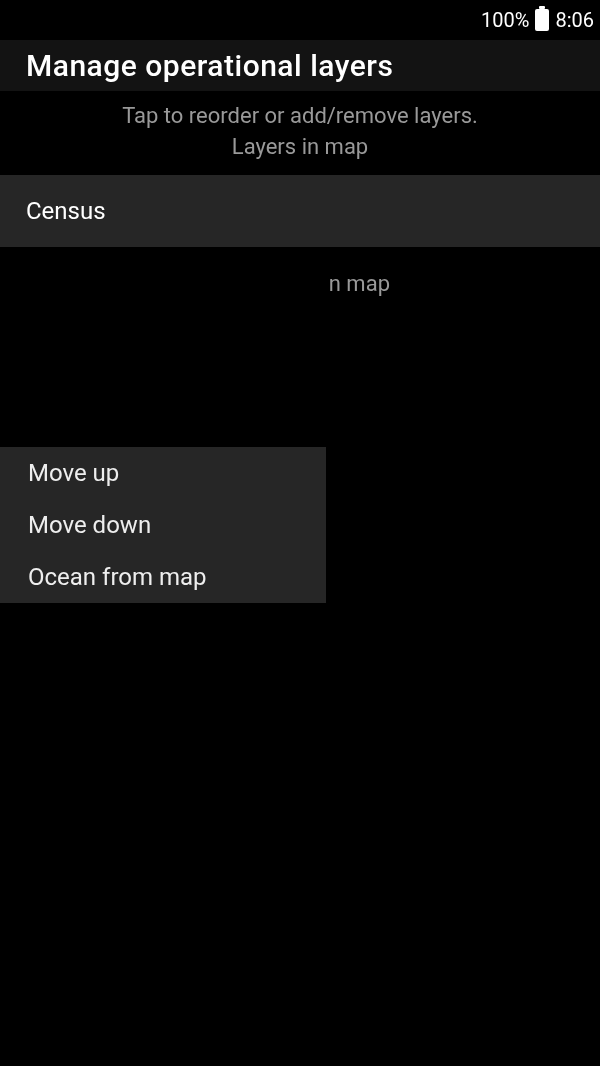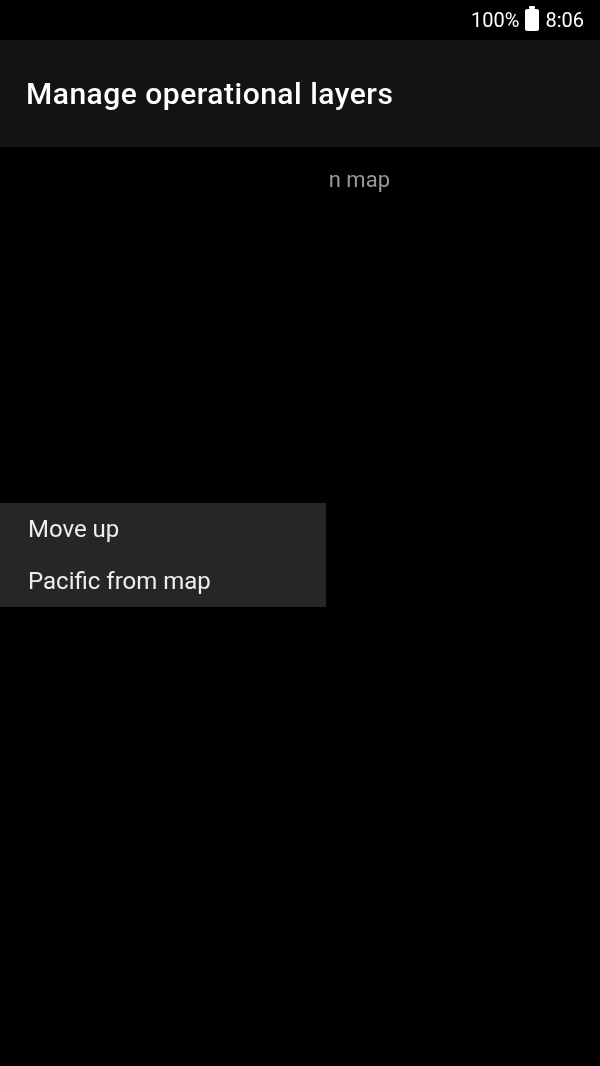--- a/index.html
+++ b/index.html
@@ -1,26 +1,26 @@
 <!DOCTYPE html>
 <html><head>
 <meta charset="utf-8">
 <style>
 * { margin: 0; padding: 0; box-sizing: border-box; }
 html, body { width: 600px; height: 1066px; overflow: hidden; font-family: Roboto, Arial, sans-serif; background: #000; }
-.statusbar { height: 40px; background: #000; color: #fff; display: flex; align-items: center; justify-content: flex-end; padding: 0 16px; font-size: 20px; gap: 6px; }
+.statusbar { height: 40px; background: #000; color: #fff; display: flex; align-items: center; justify-content: flex-end; padding: 0 6px; font-size: 20px; gap: 6px; }
 .battery-icon { width: 14px; height: 22px; background: #fff; border-radius: 2px; position: relative; }
 .battery-icon::before { content: ""; position: absolute; top: -3px; left: 4px; width: 6px; height: 3px; background: #fff; border-radius: 1px; }
-.appbar { background: #131313; color: #fff; padding: 36px 26px; font-size: 30px; font-weight: 500; letter-spacing: 0.5px; }
+.appbar { background: #131313; color: #fff; padding: 8px 26px; font-size: 30px; font-weight: 500; letter-spacing: 0.5px; }
 .content { position: relative; height: calc(1066px - 40px - 89px); }
 .hint { text-align: center; color: #999; font-size: 22px; padding: 10px 20px 12px; line-height: 1.4; }
 .panel-list { background: rgba(40,40,40,0.95); }
 .layer-item { padding: 22px 26px; color: #fff; font-size: 24px; border-bottom: 1px solid #3a3a3a; cursor: pointer; }
 .layer-item:last-child { border-bottom: none; }
-.section-label { color: #999; font-size: 22px; padding: 20px 26px; }
+.section-label { color: #999; font-size: 22px; padding: 12px 26px; margin-top: 12px; }
 .ctx-menu { position: absolute; left: 0; top: 356px; width: 326px; background: #262626; box-shadow: 0 8px 24px rgba(0,0,0,.6); z-index: 30; }
 .ctx-item { padding: 12px 28px; color: #eee; font-size: 24px; cursor: pointer; }
 .map-wrap { position: absolute; left: 0; right: 0; top: 0; bottom: 0; z-index: -1; }
 .map-bg { position: absolute; left: 0; right: 0; top: 336px; bottom: 0; background: #a5cde2; overflow: hidden; }
 .land { position: absolute; background: #d9dcae; }
 .land.na { left: -30px; top: -40px; width: 420px; height: 360px; border-radius: 40% 60% 50% 40%; }
 .land.sa { right: -20px; bottom: -60px; width: 260px; height: 300px; border-radius: 50% 40% 30% 60%; }
 .land.gl { right: -40px; top: -80px; width: 220px; height: 180px; background: #f5f5f5; border-radius: 50%; }
 .us-shape { position: absolute; left: 120px; top: 140px; width: 300px; height: 170px; background: #000; clip-path: polygon(2% 8%, 20% 0%, 90% 4%, 100% 22%, 98% 55%, 82% 78%, 78% 100%, 62% 85%, 44% 88%, 20% 82%, 0% 60%); }
 .ocean-label { position: absolute; color: #6b8aa3; font-style: italic; font-family: Georgia, serif; }
@@ -105,23 +105,29 @@
       <div class="marker m-pink" style="left:266px; top:506px;">
           <span class="house"></span>
         </div>
     </div>
     <div class="attrib">
       <span class="src">City of Naperville, IL, Esri., Inc., U…</span>
       <span>Powered by Esri</span>
     </div>
   </div>
 
+  <div class="hint">
+    <div>Tap to reorder or add/remove layers.</div>
+    <div>Layers in map</div>
+  </div>
 
   <div class="panel-list">
+    <div class="layer-item">Census</div>
   </div>
   <div class="section-label" style="text-align:right; padding-right:210px;">n map</div>
 
   <div class="ctx-menu">
     <div class="ctx-item">Move up</div>
-    <div class="ctx-item">Pacific from map</div>
+    <div class="ctx-item">Move down</div>
+    <div class="ctx-item">Ocean from map</div>
   </div>
 
 </div>
 
 </body></html>

